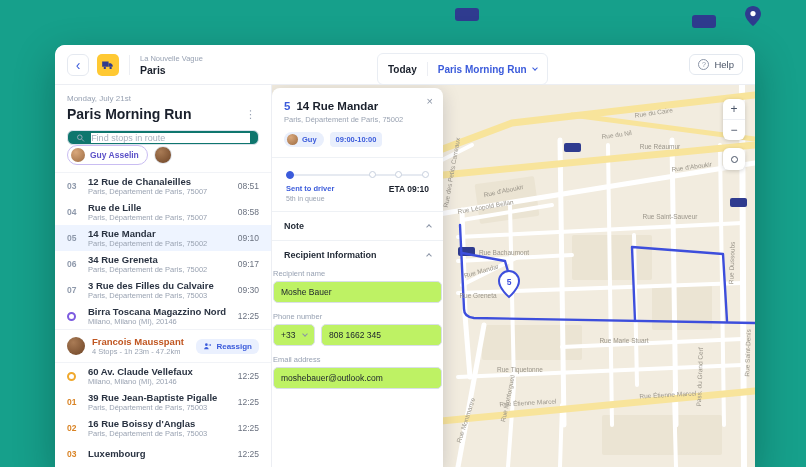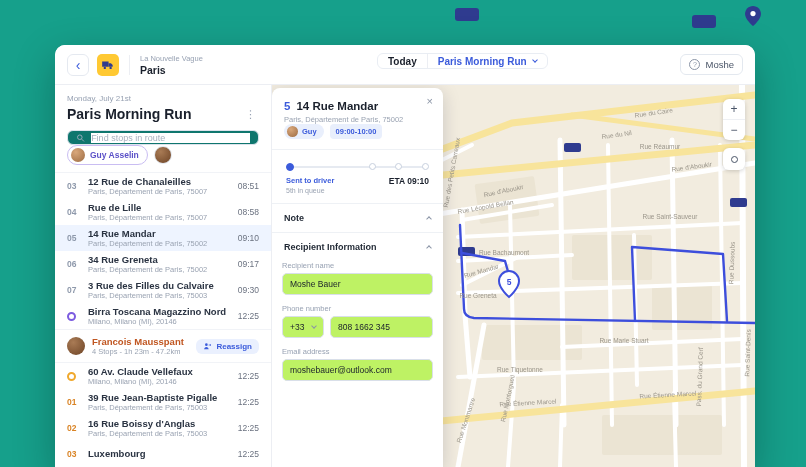--- a/index.html
+++ b/index.html
@@ -16,21 +16,21 @@
 
   
   .topbar { height:40px; display:flex; align-items:center; padding:0 12px; border-bottom:1px solid #ECEEF3; position:relative; background:#fff; z-index:10; }
   .back-btn { width:22px; height:22px; border:1px solid #E5E9F0; border-radius:6px; display:flex; align-items:center; justify-content:center;
               color:#3B5BDB; font-size:14px; line-height:1; }
   .logo { width:22px; height:22px; background:#FFC933; border-radius:5px; margin-left:8px; display:flex; align-items:center; justify-content:center; }
   .tb-divider { width:1px; height:20px; background:#ECEEF3; margin:0 10px; }
   .org-name { font-size:7.5px; color:#98A2B3; }
   .org-city { font-size:10.5px; font-weight:700; color:#1A202C; margin-top:1px; }
   .tb-center { position:absolute; left:322px; top:8px; display:flex; align-items:center; gap:10px;
-               border:1px solid #E9EDF3; border-radius:6px; padding:0 10px; }
+               border:1px solid #E9EDF3; border-radius:6px; padding:8px 10px; }
   .today { font-size:10px; font-weight:700; color:#1A202C; }
   .tbc-div { width:1px; height:14px; background:#ECEEF3; }
   .route-dd { display:flex; align-items:center; gap:6px; color:#3B5BDB; font-size:10px; font-weight:700; }
   .help-btn { margin-left:auto; display:flex; align-items:center; gap:5px; border:1px solid #E3E8EF; border-radius:6px; padding:4px 8px; color:#4A5568; }
   .q-icon { width:11px; height:11px; border:1px solid #8A94A6; border-radius:50%; color:#8A94A6; font-size:7px; display:flex; align-items:center; justify-content:center; }
   .help-label { font-size:9.5px; }
 
   .chev { display:inline-block; width:4px; height:4px; border-right:1.3px solid currentColor; border-bottom:1.3px solid currentColor; }
   .chev.down { transform:rotate(45deg); margin-top:-2px; }
   .chev.up { transform:rotate(-135deg); margin-top:2px; }
@@ -86,42 +86,42 @@
   .locate-dot { width:7px; height:7px; border:1.6px solid #4A5568; border-radius:50%; }
 
   
   .panel { position:absolute; left:217px; top:3px; bottom:0; width:171px; background:#fff; border-radius:8px 8px 0 0;
            box-shadow:0 4px 18px rgba(20,30,60,.18); z-index:6; overflow:hidden; }
   .panel-close { position:absolute; top:8px; right:10px; color:#8A94A6; font-size:11px; line-height:1; }
   .p-head { padding:12px 12px 0; }
   .p-title { display:flex; gap:6px; font-size:11.5px; font-weight:700; color:#1A202C; }
   .p-num { color:#3B5BDB; }
   .p-sub { font-size:7.5px; color:#9AA3B2; margin-top:3px; }
-  .p-chips { display:flex; gap:6px; padding-bottom:10px;text-align:center; }
+  .p-chips { display:flex; gap:6px; margin-top:8px; padding-bottom:10px;text-align:center; }
   .p-chip { display:flex; align-items:center; gap:4px; background:#E9EFFC; border-radius:999px; padding:2px 7px 2px 3px; font-size:7.5px; font-weight:700; color:#3B5BDB; }
   .p-chip .avatar { width:11px; height:11px; }
   .p-chip.time { border-radius:4px; padding:3px 6px; }
   .p-divider { border-top:1px solid #EEF1F5; }
 
   .stepper { padding:12px 14px 9px; }
   .track { position:relative; height:9px; }
   .track-line { position:absolute; left:3px; right:3px; top:3.5px; height:2px; background:#E6EAF1; }
   .node { position:absolute; top:1px; width:7px; height:7px; border-radius:50%; background:#fff; border:1.5px solid #C7D0DE; }
   .node.filled { width:8px; height:8px; top:0.5px; background:#3B5BDB; border-color:#3B5BDB; }
   .n1 { left:0; } .n2 { left:58%; } .n3 { left:76%; } .n4 { right:0; }
   .step-labels { display:flex; justify-content:space-between; align-items:flex-start; margin-top:5px; }
   .status { font-size:7.5px; color:#3B5BDB; font-weight:700; }
   .queue { font-size:7px; color:#9AA3B2; margin-top:2px; }
   .eta { font-size:8.5px; font-weight:700; color:#1A202C; }
 
   .section-h { display:flex; align-items:center; justify-content:space-between; padding:9px 12px; color:#8A94A6; }
   .section-title { font-size:9px; font-weight:700; color:#1F2733; }
   .note-box { margin:0 12px 11px; border:1px solid #E4E9F0; border-radius:6px; padding:7px 8px; display:flex; gap:6px; }
   .note-text { font-size:8.5px; color:#4A5568; line-height:1.35; }
-  .field { margin:0 10px 9px; }
+  .field { margin:0 1px 9px; }
   .f-label { font-size:7.5px; color:#98A2B3; margin-bottom:3px; }
   .f-input { height:22px; border:1px solid #D9DFE9; border-radius:5px; display:flex; align-items:center; padding:0 7px; font-size:8.5px; color:#1A202C; background:#bef264; }
   .phone-row { display:flex; gap:6px; }
   .f-select { width:42px; justify-content:space-between; color:#1A202C; }
   .f-select .chev { color:#8A94A6; }
 </style>
 </head>
 <body>
 
 <div class="decor-badge" style="left:455px; top:8px;"></div>
@@ -153,21 +153,21 @@
     <div class="tb-center">
       <span class="today">Today</span>
       <span class="tbc-div"></span>
       <span class="route-dd">
         <span>Paris Morning Run</span>
         <span class="chev down"></span>
       </span>
     </div>
     <div class="help-btn">
       <span class="q-icon">?</span>
-      <span class="help-label">Moshe</span>
+      <span class="help-label">Help</span>
     </div>
   </div>
 
   <div class="content">
 
     <div class="sidebar">
       <div class="side-head">
         <div class="side-date">Monday, July 21st</div>
         <div class="title-row">
           <div class="side-title">Paris Morning Run</div>

